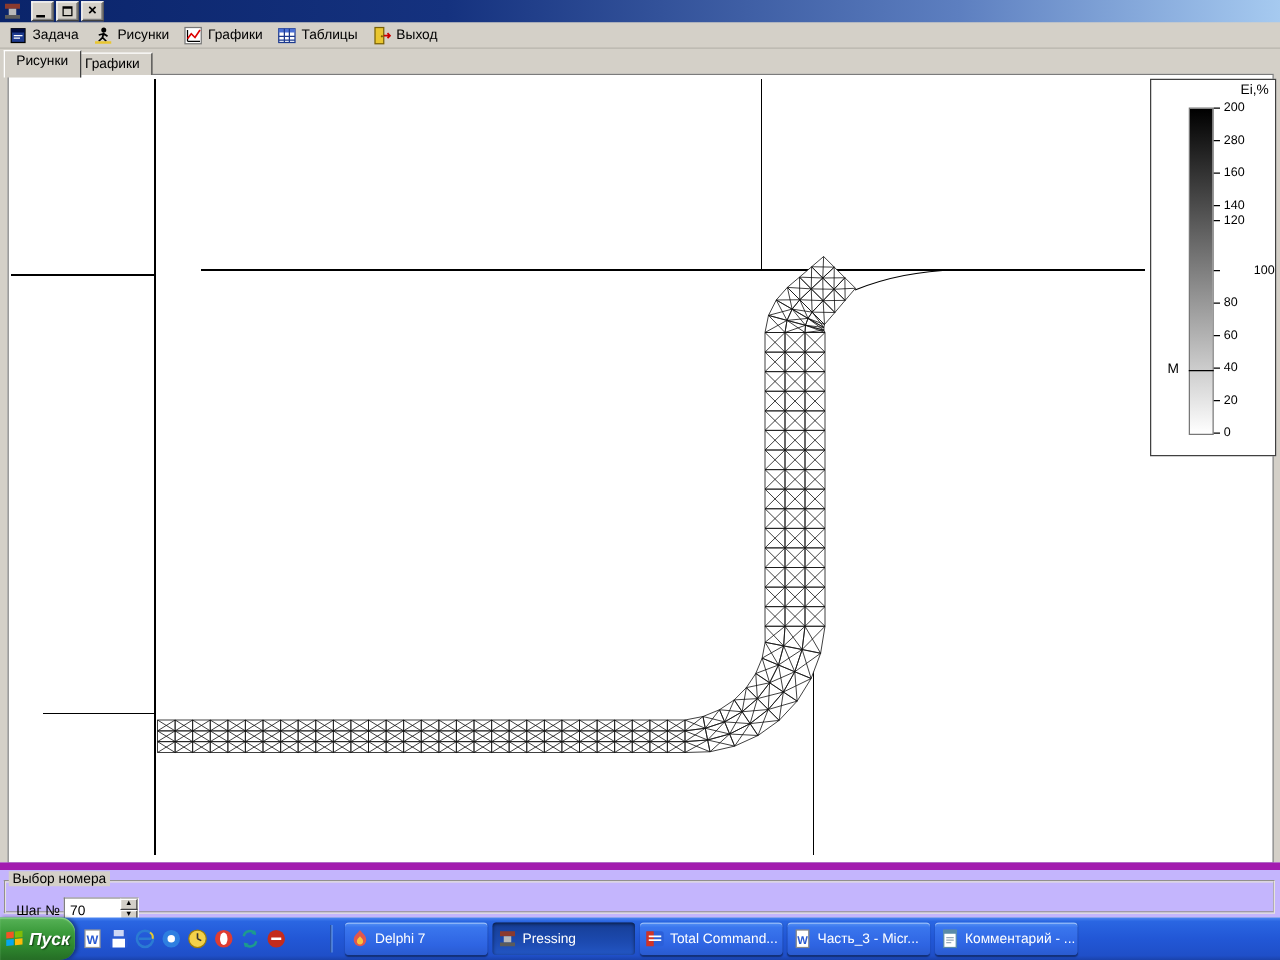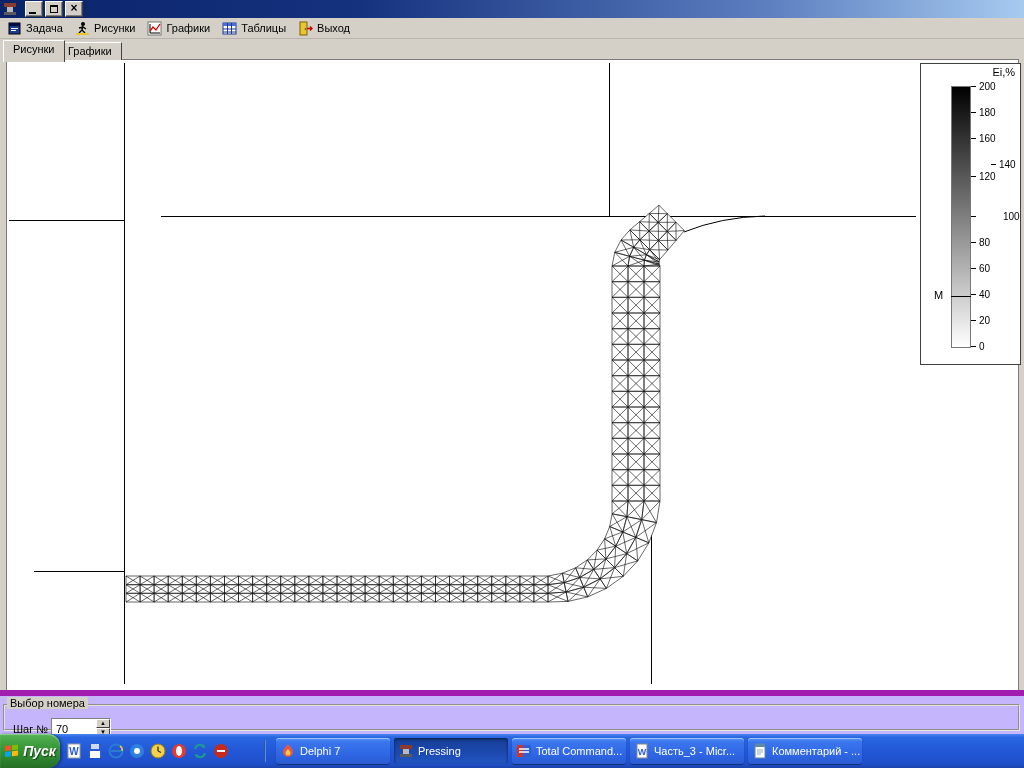--- a/index.html
+++ b/index.html
@@ -178,27 +178,27 @@
   <div class="legend">
     <span class="lg-title">Ei,%</span>
     <div class="lg-bar"></div>
     <div>
         <div class="lg-tick" style="top: 17px;">
           <i></i>
           <span>200</span>
         </div>
         <div class="lg-tick" style="top: 43px;">
           <i></i>
-          <span>180</span>
+          <span>280</span>
         </div>
         <div class="lg-tick" style="top: 69px;">
           <i></i>
           <span>160</span>
         </div>
-        <div class="lg-tick" style="top: 95px; padding-left: 20px;">
+        <div class="lg-tick" style="top: 95px;">
           <i></i>
           <span>140</span>
         </div>
         <div class="lg-tick" style="top: 107px;">
           <i></i>
           <span>120</span>
         </div>
         <div class="lg-tick" style="top: 147px; gap: 24px;">
           <i></i>
           <span>100</span>

